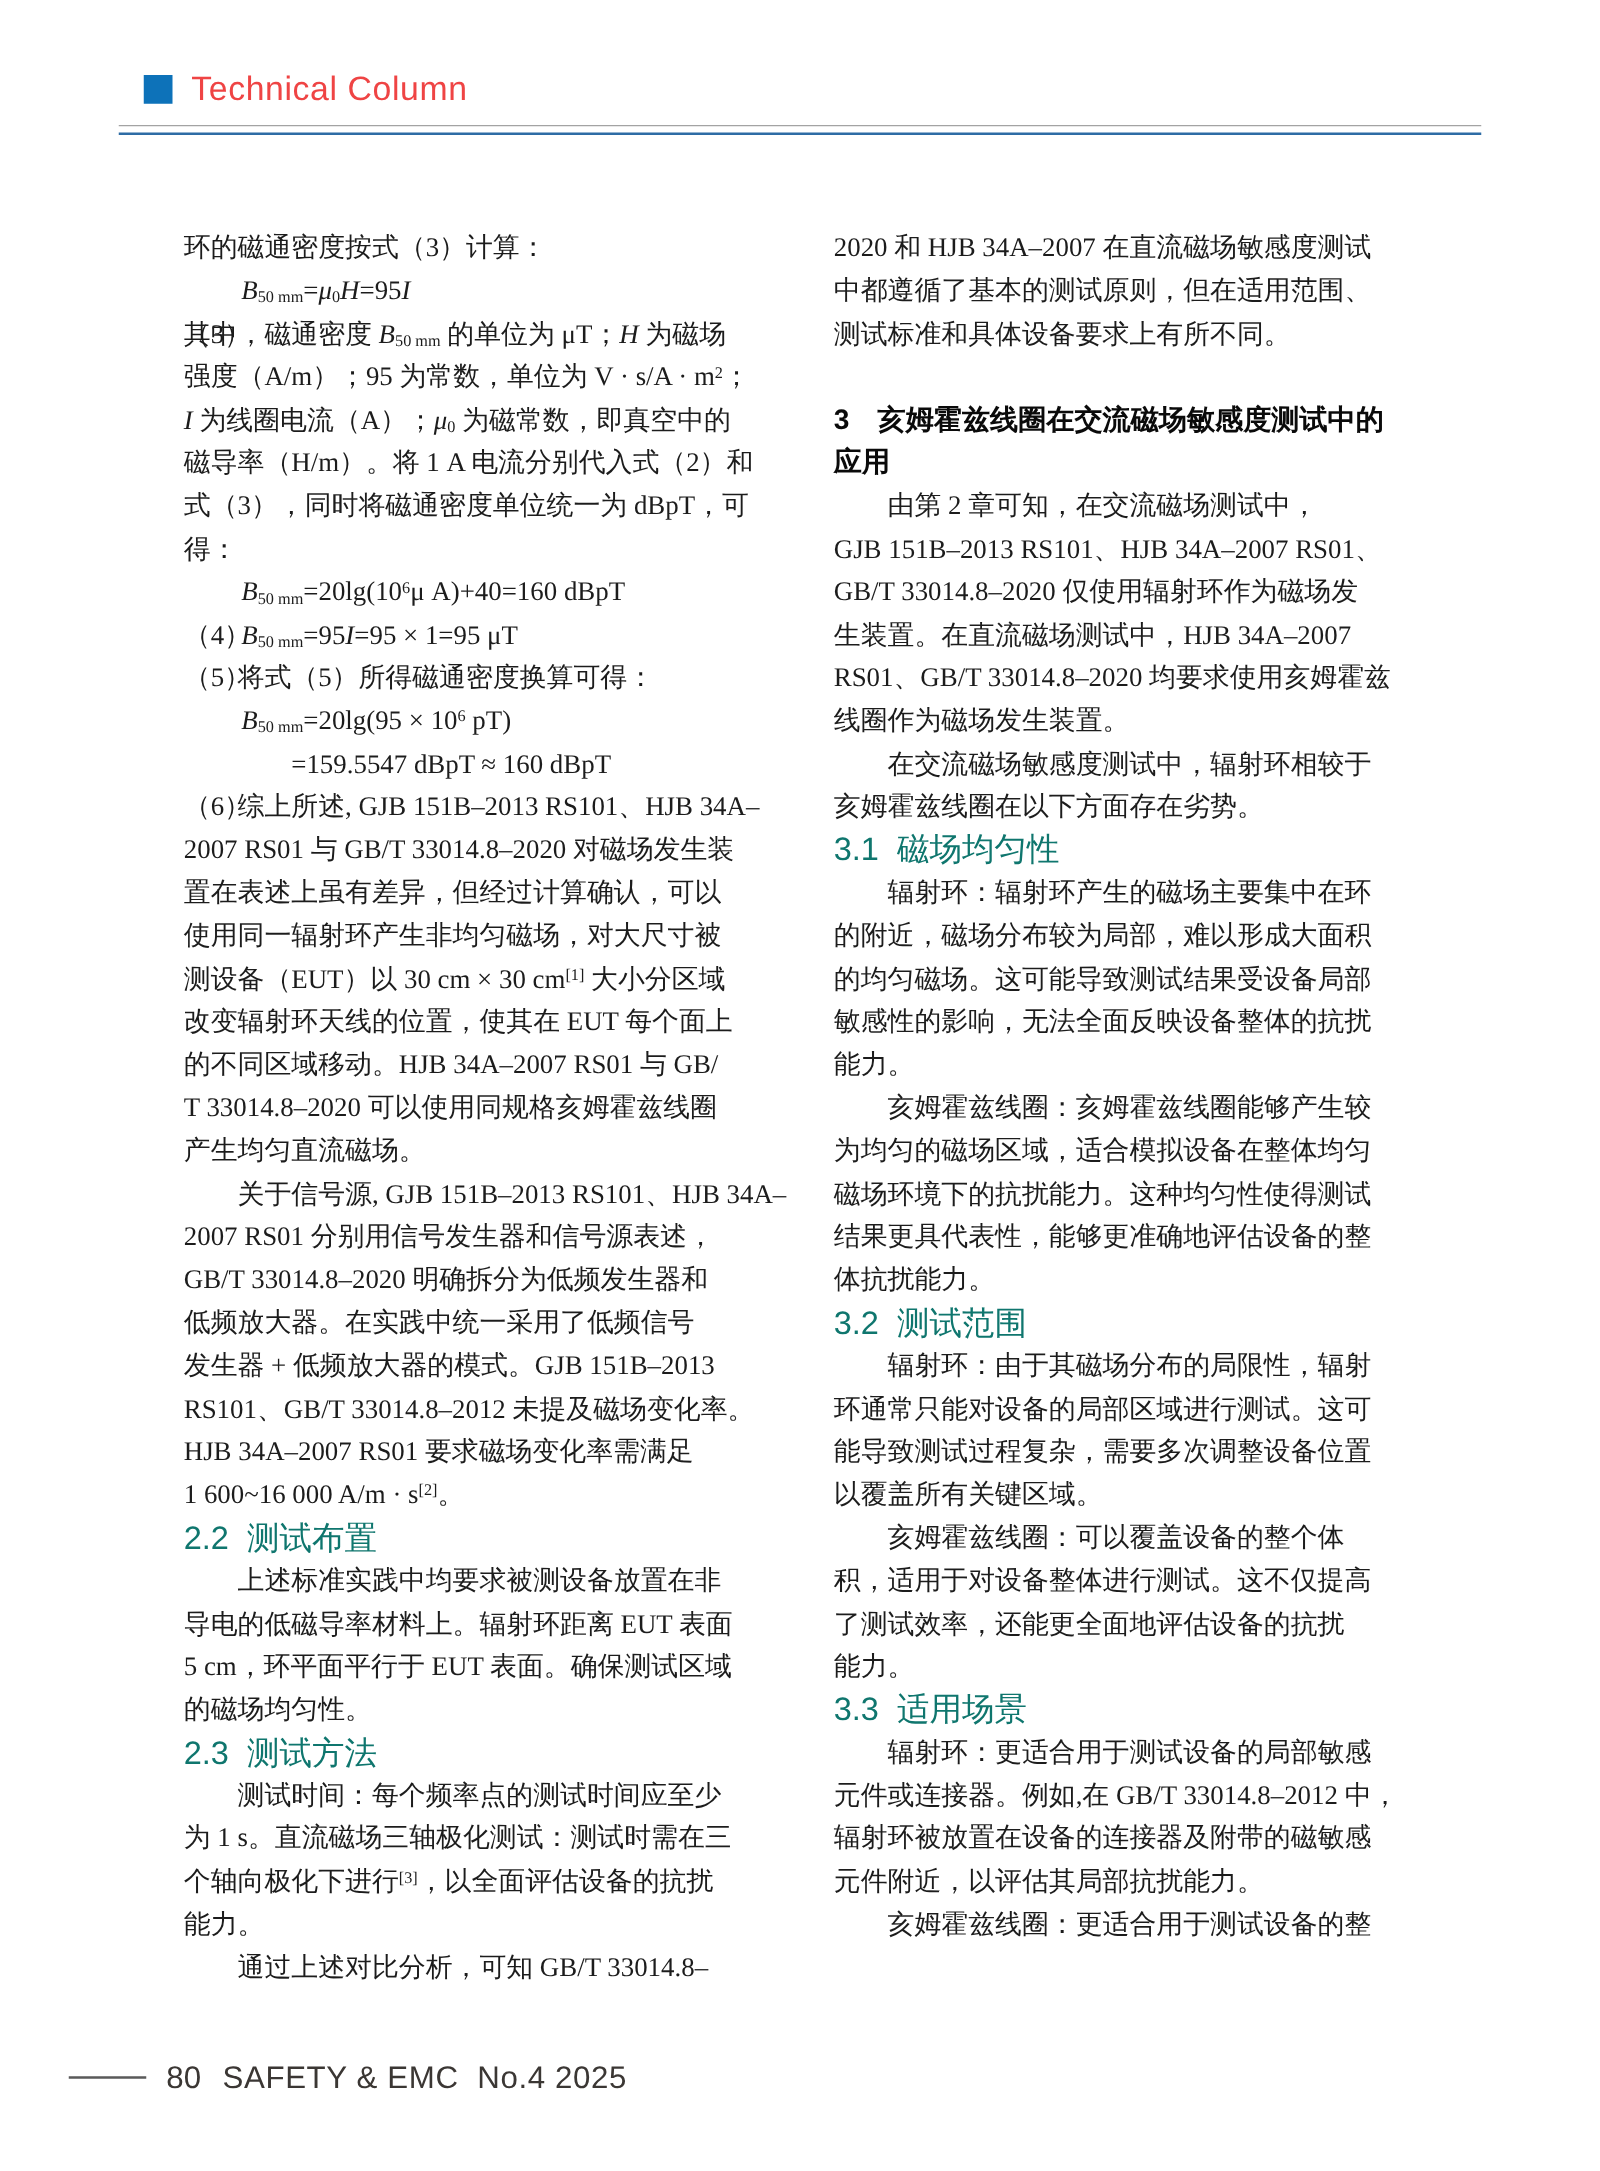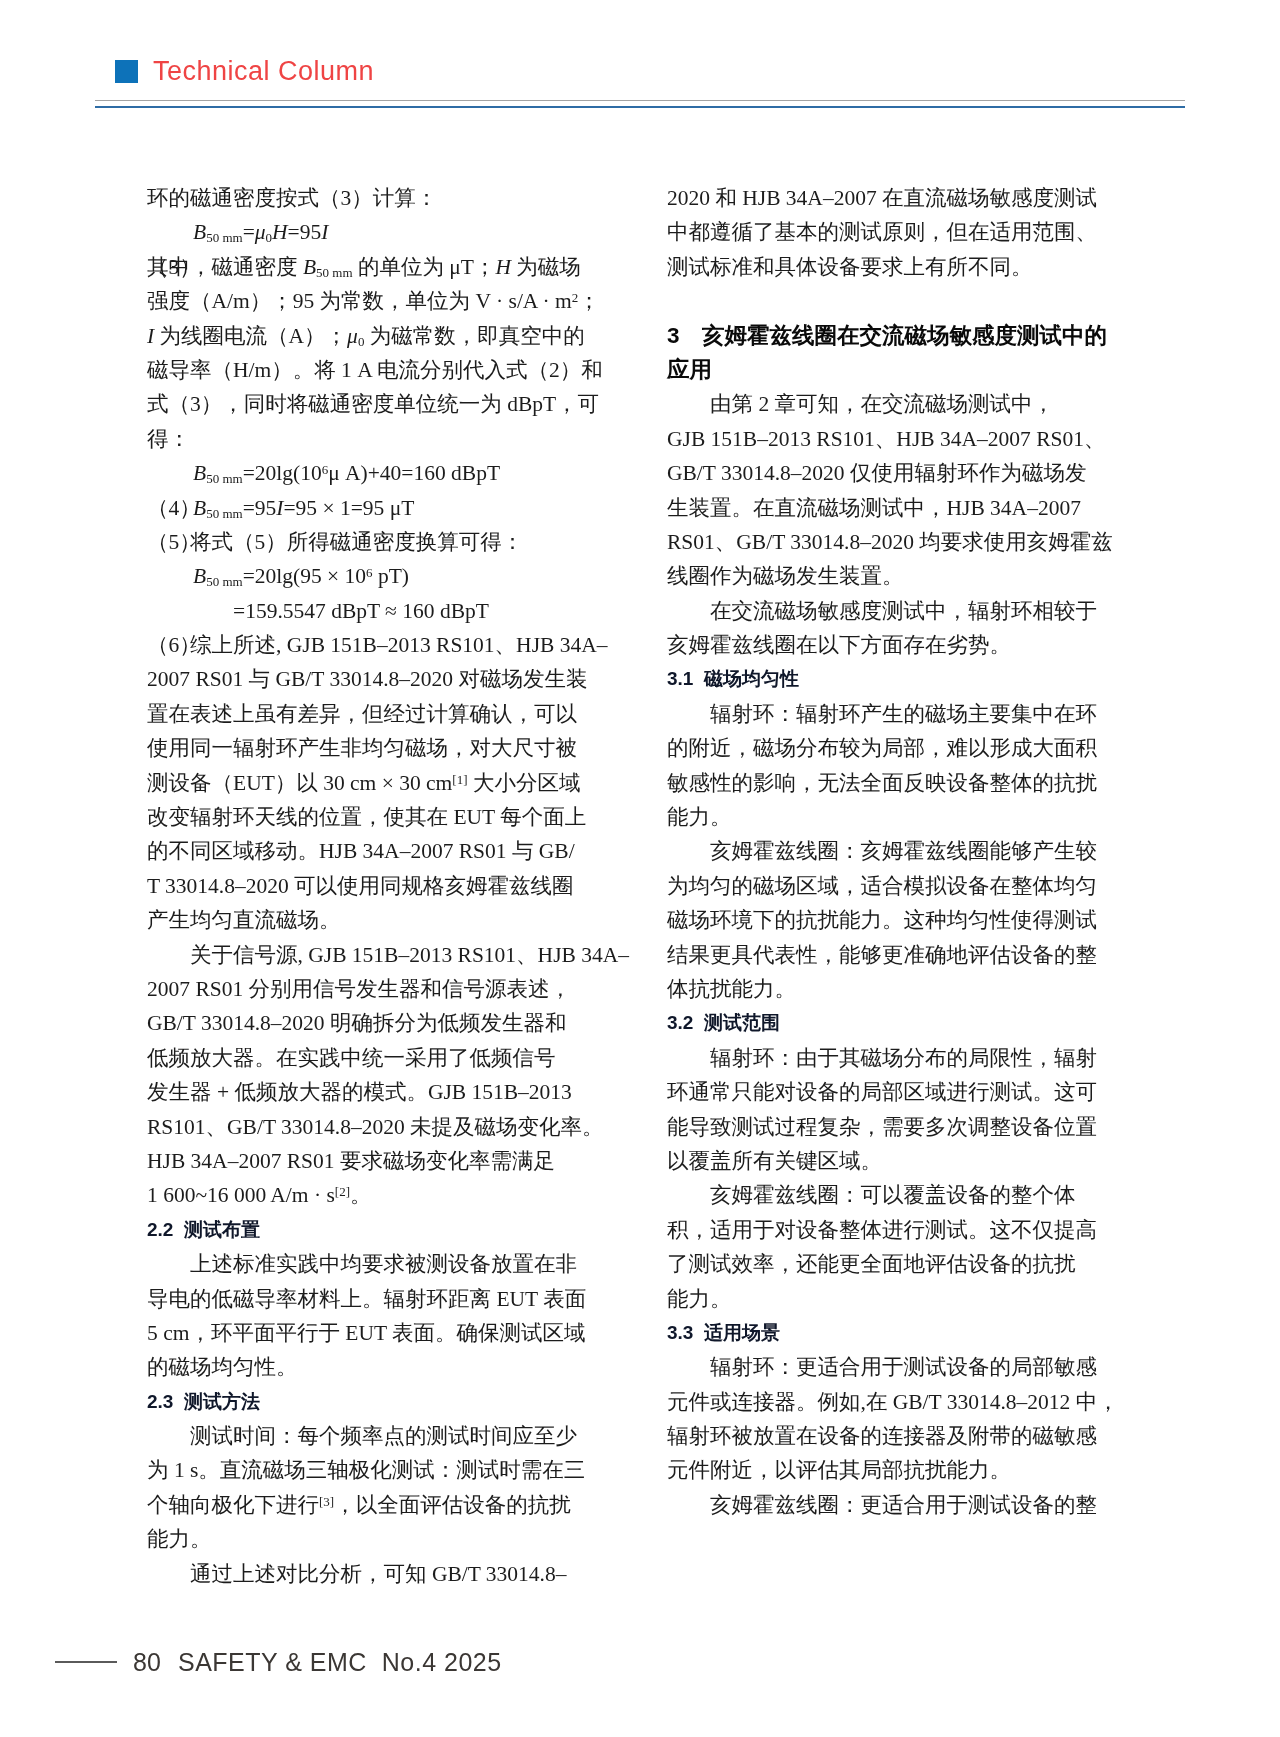--- a/index.html
+++ b/index.html
@@ -25,21 +25,21 @@
   .ln{
     height:34.4px;line-height:34.4px;font-size:21.5px;white-space:pre;
     color:#1c1c1c;
   }
   .ln.h1{
     font-family:"Liberation Sans","DejaVu Sans",sans-serif;
     font-weight:bold;font-size:22.5px;color:#0a0a0a;
   }
   .ln.h2{
     font-family:"Liberation Sans","DejaVu Sans",sans-serif;
-    font-weight:bold;font-size:19px;color:#0f172a;
+    font-weight:normal;font-size:26px;color:#0f766e;
   }
   .ln.f{display:flex;justify-content:space-between;flex-direction:column;}
   .fc.ind1{margin-left:46px;}
   .fc.ind2{margin-left:86px;}
   .eqnum{}
   sub,sup{font-size:13px;line-height:0;}
   sub{vertical-align:-0.22em;}
   sup{vertical-align:0.45em;}
   i{font-style:italic;}
   
@@ -86,21 +86,21 @@
       <div class="ln p">测设备（EUT）以 30 cm × 30 cm<sup>[1]</sup> 大小分区域</div>
       <div class="ln p">改变辐射环天线的位置，使其在 EUT 每个面上</div>
       <div class="ln p">的不同区域移动。HJB 34A–2007 RS01 与 GB/</div>
       <div class="ln p">T 33014.8–2020 可以使用同规格亥姆霍兹线圈</div>
       <div class="ln p">产生均匀直流磁场。</div>
       <div class="ln p">　　关于信号源, GJB 151B–2013 RS101、HJB 34A–</div>
       <div class="ln p">2007 RS01 分别用信号发生器和信号源表述，</div>
       <div class="ln p">GB/T 33014.8–2020 明确拆分为低频发生器和</div>
       <div class="ln p">低频放大器。在实践中统一采用了低频信号</div>
       <div class="ln p">发生器 + 低频放大器的模式。GJB 151B–2013</div>
-      <div class="ln p">RS101、GB/T 33014.8–2020 未提及磁场变化率。</div>
+      <div class="ln p">RS101、GB/T 33014.8–2012 未提及磁场变化率。</div>
       <div class="ln p">HJB 34A–2007 RS01 要求磁场变化率需满足</div>
       <div class="ln p">1 600~16 000 A/m · s<sup>[2]</sup>。</div>
       <div class="ln h2">2.2  测试布置</div>
       <div class="ln p">　　上述标准实践中均要求被测设备放置在非</div>
       <div class="ln p">导电的低磁导率材料上。辐射环距离 EUT 表面</div>
       <div class="ln p">5 cm，环平面平行于 EUT 表面。确保测试区域</div>
       <div class="ln p">的磁场均匀性。</div>
       <div class="ln h2">2.3  测试方法</div>
       <div class="ln p">　　测试时间：每个频率点的测试时间应至少</div>
       <div class="ln p">为 1 s。直流磁场三轴极化测试：测试时需在三</div>
@@ -119,20 +119,21 @@
       <div class="ln p">GJB 151B–2013 RS101、HJB 34A–2007 RS01、</div>
       <div class="ln p">GB/T 33014.8–2020 仅使用辐射环作为磁场发</div>
       <div class="ln p">生装置。在直流磁场测试中，HJB 34A–2007</div>
       <div class="ln p">RS01、GB/T 33014.8–2020 均要求使用亥姆霍兹</div>
       <div class="ln p">线圈作为磁场发生装置。</div>
       <div class="ln p">　　在交流磁场敏感度测试中，辐射环相较于</div>
       <div class="ln p">亥姆霍兹线圈在以下方面存在劣势。</div>
       <div class="ln h2">3.1  磁场均匀性</div>
       <div class="ln p">　　辐射环：辐射环产生的磁场主要集中在环</div>
       <div class="ln p">的附近，磁场分布较为局部，难以形成大面积</div>
+      <div class="ln p">的均匀磁场。这可能导致测试结果受设备局部</div>
       <div class="ln p">敏感性的影响，无法全面反映设备整体的抗扰</div>
       <div class="ln p">能力。</div>
       <div class="ln p">　　亥姆霍兹线圈：亥姆霍兹线圈能够产生较</div>
       <div class="ln p">为均匀的磁场区域，适合模拟设备在整体均匀</div>
       <div class="ln p">磁场环境下的抗扰能力。这种均匀性使得测试</div>
       <div class="ln p">结果更具代表性，能够更准确地评估设备的整</div>
       <div class="ln p">体抗扰能力。</div>
       <div class="ln h2">3.2  测试范围</div>
       <div class="ln p">　　辐射环：由于其磁场分布的局限性，辐射</div>
       <div class="ln p">环通常只能对设备的局部区域进行测试。这可</div>

